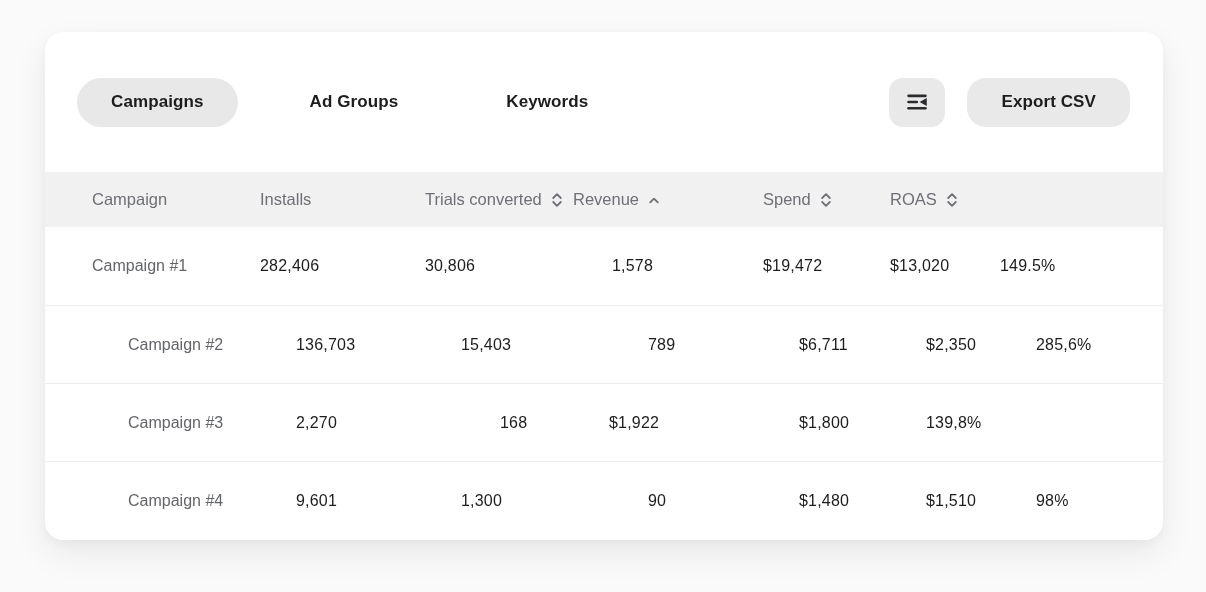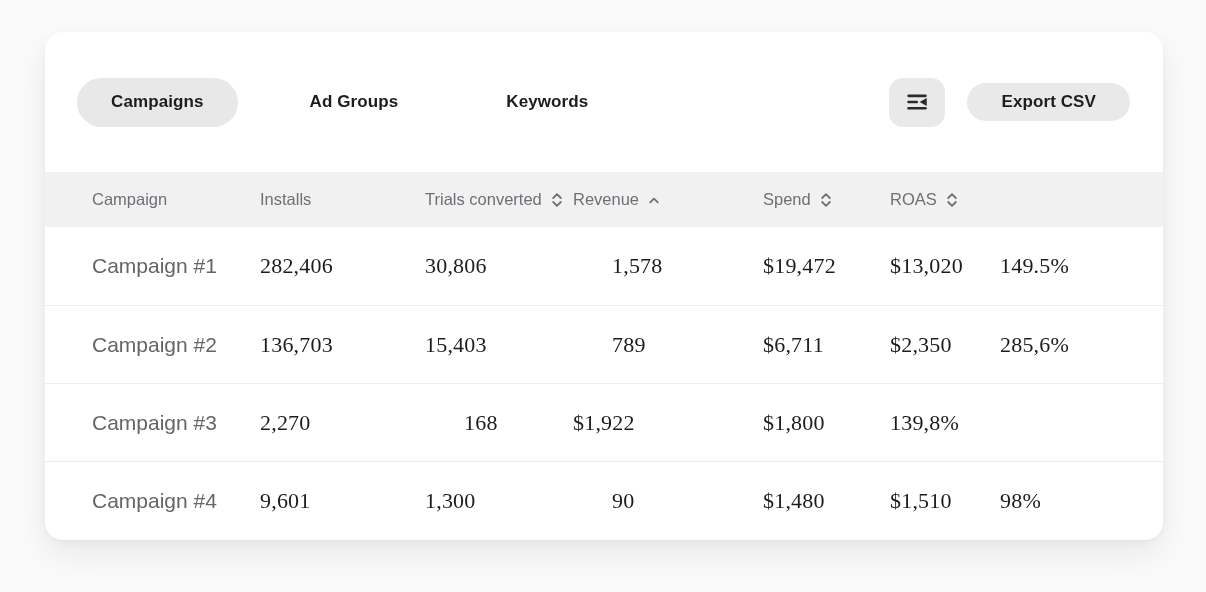--- a/index.html
+++ b/index.html
@@ -32,39 +32,39 @@
   }
   .tab.active{background:var(--pill-bg,#e8e8e8); padding:0 34px;}
   .toolbar-right{margin-left:auto; display:flex; align-items:center; gap:22px;}
   .icon-btn{
     appearance:none; border:none; cursor:pointer;
     width:56px; height:49px; border-radius:14px; background:var(--button-bg,#e9e9ea);
     display:flex; align-items:center; justify-content:center; color:#2b2b2d;
   }
   .export-btn{
     appearance:none; border:none; cursor:pointer;
-    height:38px; padding:0 34px; border-radius:19px; background:var(--button-bg,#e9e9ea);
+    height:49px; padding:0 34px; border-radius:19px; background:var(--button-bg,#e9e9ea);
     font-family:inherit; font-size:17px; font-weight:700; color:var(--text-primary,#1d1d1f);
     display:flex; align-items:center; letter-spacing:.1px;
   }
   
   .thead, .trow{
     display:grid;
     grid-template-columns:215px 165px 148px 190px 127px 110px 1fr;
     align-items:center;
   }
   .thead{height:55px; background:var(--header-band-bg,#f1f1f2);}
   .trow{height:78px; background:transparent;}
-  .trow + .trow{border-top:1px solid var(--divider,#ededee);}
+  .trow + .trow{border-top:1px solid var(--divider,#ededee);padding-left:36px;}
   .cell{display:flex; align-items:flex-start; white-space:nowrap;}
   .c1{padding-left:47px;}
   .hcell{font-size:16.5px; font-weight:400; color:var(--header-text,#6e7075); gap:9px;}
   .hcell .sort{flex:0 0 auto; margin-top:1px;}
-  .name-cell{font-size:21px; color:var(--text-secondary,#636569);}
-  .num-cell{font-size:22px; color:var(--text-primary,#1d1d1f); letter-spacing:.2px;font-family:Liberation Serif, serif;}
+  .name-cell{font-size:16px; color:var(--text-secondary,#636569);}
+  .num-cell{font-size:16px; color:var(--text-primary,#1d1d1f); letter-spacing:.2px;}
   .c4.num-cell{padding-left:39px;}
 </style>
 </head>
 <body>
 
 <div class="card">
 
   <div class="toolbar">
     <div class="tabs">
       <button class="tab active">Campaigns</button>

